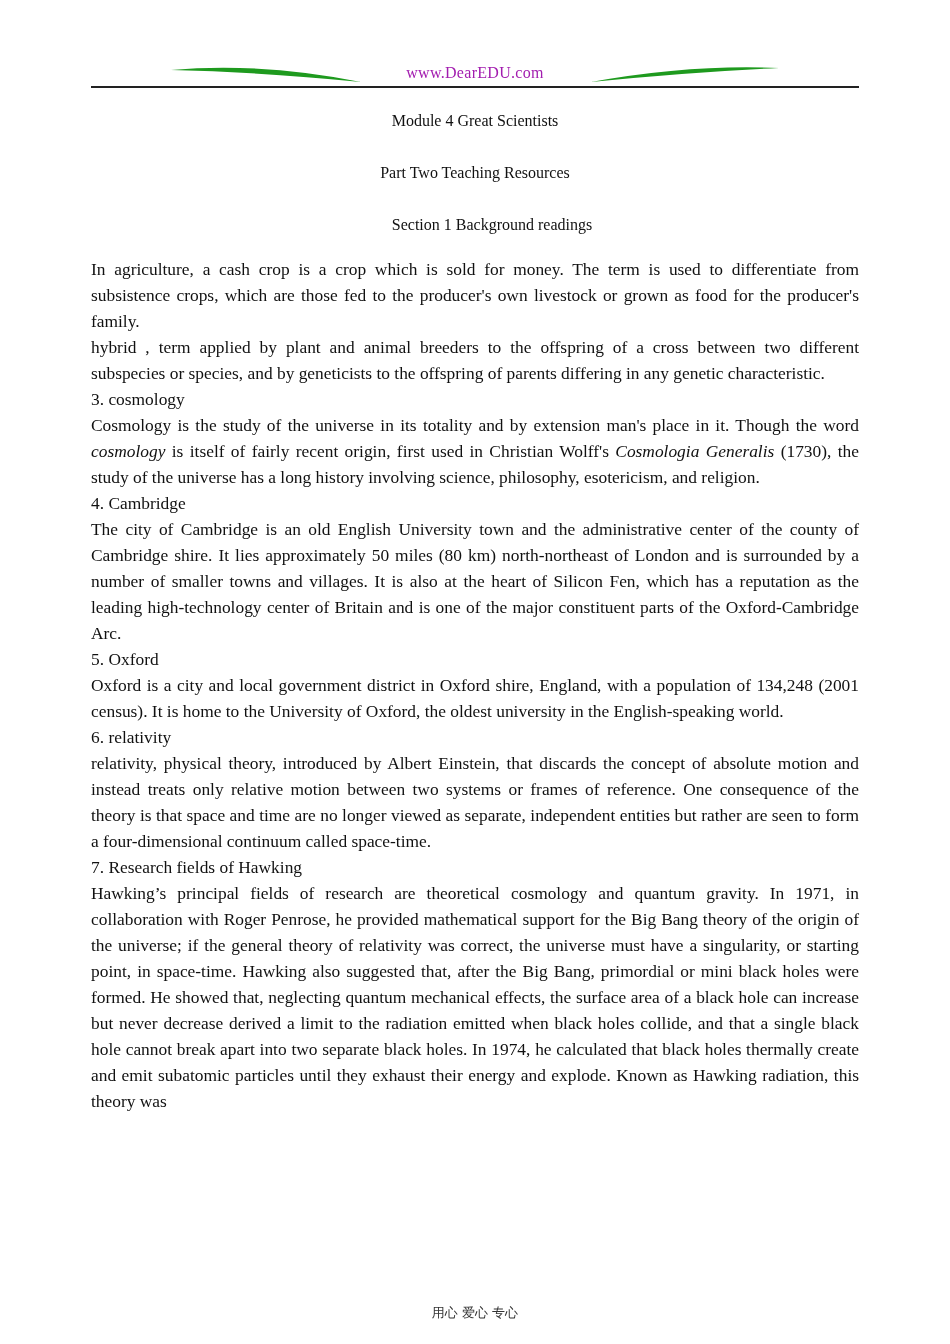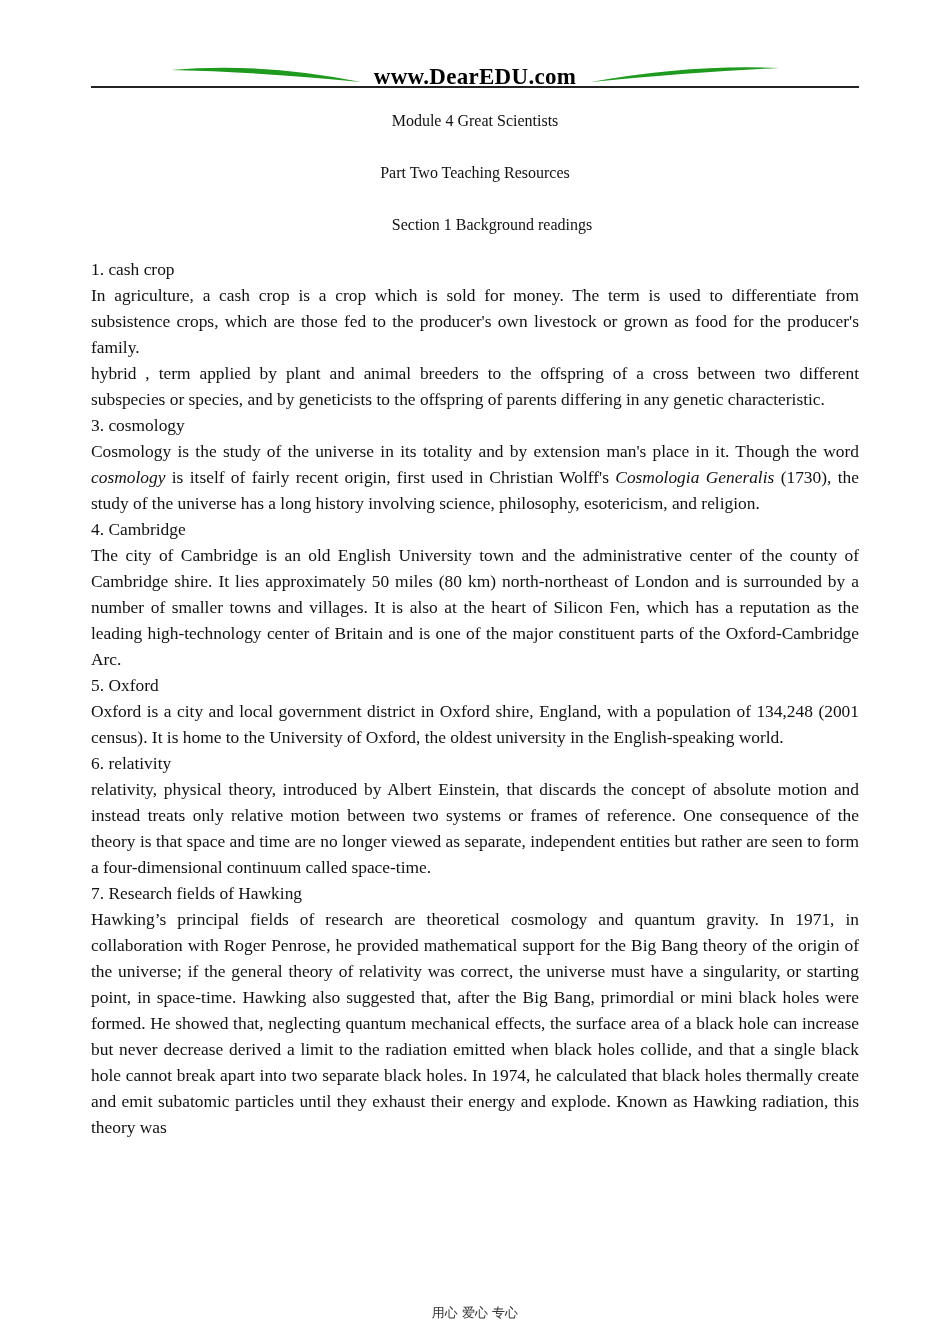--- a/index.html
+++ b/index.html
@@ -1,21 +1,21 @@
 <!DOCTYPE html>
 <html><head>
 <meta charset="utf-8">
 <style>
   html, body { margin:0; padding:0; background:#ffffff; }
   body { width:950px; height:1344px; position:relative; overflow:hidden;
          font-family:"Liberation Serif", serif; color:#111; }
   .header { position:absolute; left:91px; top:62px; width:768px; height:26px; }
   .header svg { position:absolute; left:0; top:0; }
   .header .site { position:absolute; left:0; width:768px; top:2px; text-align:center;
-         font-family:"Liberation Serif", serif; font-weight:bold; font-size:23px; color:#000000; letter-spacing:0.3px; }
+         font-family:"Liberation Serif", serif; font-weight:normal; font-size:16px; color:#a21caf; letter-spacing:0.3px; }
   .header .rule { position:absolute; left:0; top:24px; width:768px; height:2px; background:#222; }
   .title { position:absolute; left:0; width:950px; text-align:center; font-size:16px; }
   .content { position:absolute; left:91px; top:256px; width:768px; font-size:17.4px; line-height:26px; }
   .content p { margin:0; text-align:justify; }
   .content .term { text-align:left; }
   .footer { position:absolute; left:0; width:950px; top:1260px; text-align:center; font-size:13px; color:#333;
             font-family:"DejaVu Sans", sans-serif;margin-top:44px; }
 </style>
 </head>
 <body>
@@ -27,21 +27,20 @@
   </svg>
   <div class="site">www.DearEDU.com</div>
   <div class="rule"></div>
 </div>
 
 <div class="title" style="top:112px;">Module 4 Great Scientists</div>
 <div class="title" style="top:164px;">Part Two Teaching Resources</div>
 <div class="title" style="top:216px;padding-left:17px;">Section 1 Background readings</div>
 
 <div class="content">
-  <p class="term">1. cash crop</p>
   <p>In agriculture, a cash crop is a crop which is sold for money. The term is used to differentiate from subsistence crops, which are those fed to the producer's own livestock or grown as food for the producer's family.</p>
 
   <p>hybrid , term applied by plant and animal breeders to the offspring of a cross between two different subspecies or species, and by geneticists to the offspring of parents differing in any genetic characteristic.</p>
 
   <p class="term">3. cosmology</p>
   <p><span>Cosmology is the study of the universe in its totality and by extension man's place in it. Though the word </span><i>cosmology</i><span> is itself of fairly recent origin, first used in Christian Wolff's </span><i>Cosmologia Generalis</i><span> (1730), the study of the universe has a long history involving science, philosophy, esotericism, and religion.</span></p>
 
   <p class="term">4. Cambridge</p>
   <p>The city of Cambridge is an old English University town and the administrative center of the county of Cambridge shire. It lies approximately 50 miles (80 km) north-northeast of London and is surrounded by a number of smaller towns and villages. It is also at the heart of Silicon Fen, which has a reputation as the leading high-technology center of Britain and is one of the major constituent parts of the Oxford-Cambridge Arc.</p>
 

